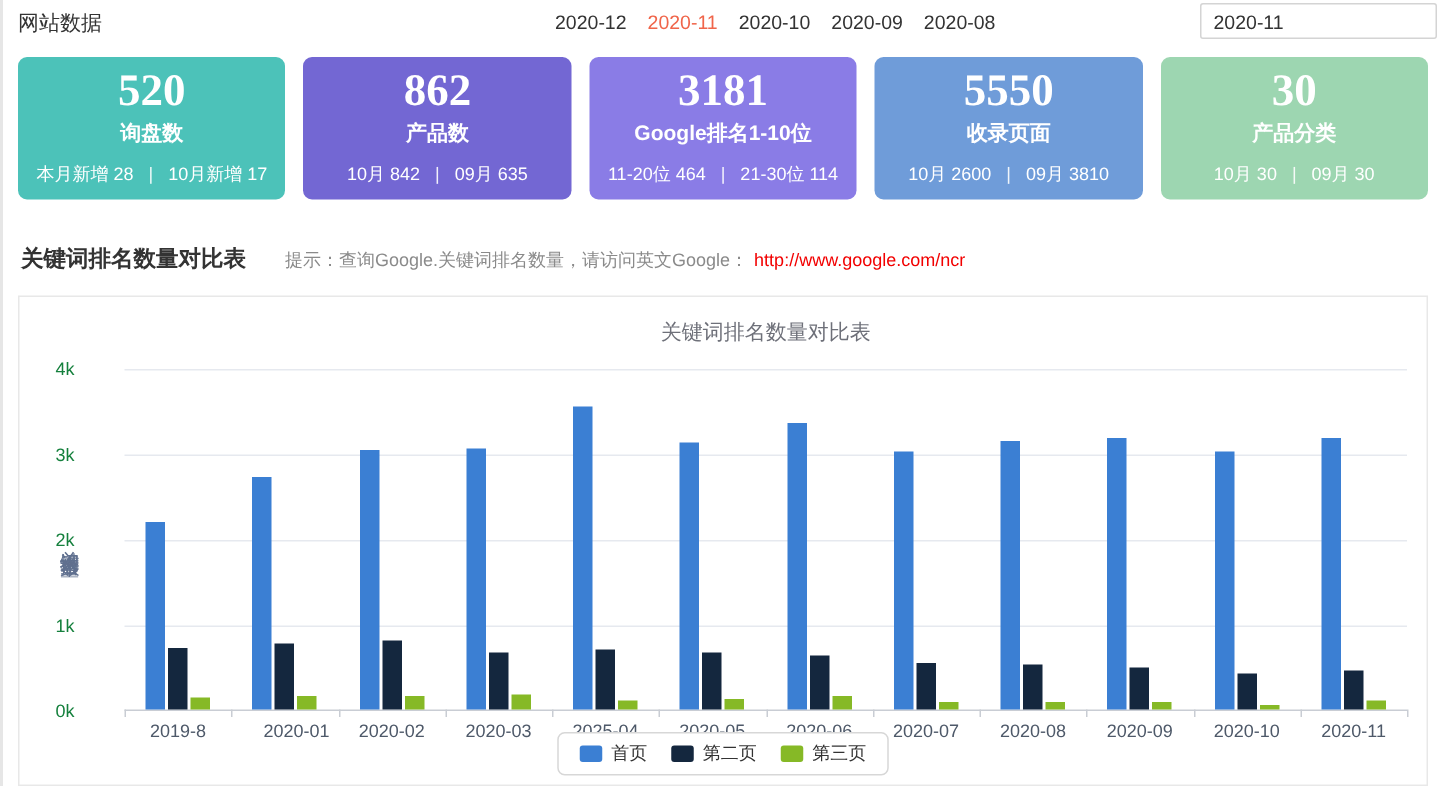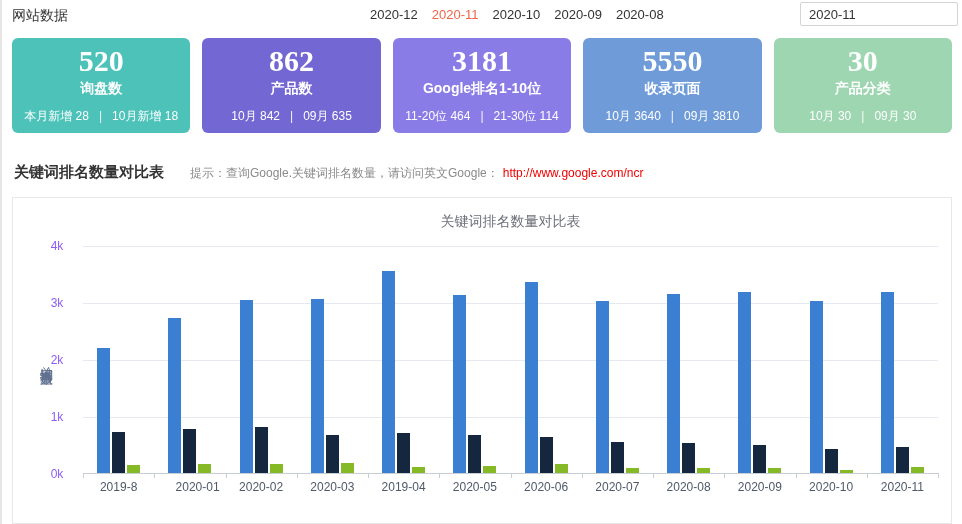--- a/index.html
+++ b/index.html
@@ -33,22 +33,22 @@
   .hint a { color:#f20000; text-decoration:none; margin-left:4px; }
 
   
   .chart-box { position:relative; margin:16px 10px 0; height:327px;
     border:1px solid #e8e8e8; background:#fff; }
   .chart-title { position:absolute; left:70px; top:15px; width:855px; text-align:center;
     font-size:14px; color:#6E7079; }
   .plot { position:absolute; left:70px; top:48px; width:855px; height:228px;
     border-bottom:1px solid #c9cdd4; }
   .gridline { position:absolute; left:0; width:100%; height:1px; background:#e6e9ef; }
-  .ytick { position:absolute; left:-46px; width:40px; text-align:center;
-    font-size:12px; color:#8b5cf6; }
+  .ytick { position:absolute; left:-46px; width:40px; text-align:left;
+    font-size:12px; color:#15803d; }
   .y-name { position:absolute; left:-46px; top:50%; transform:translateY(-50%);
     writing-mode:vertical-rl; text-orientation:upright; font-size:13px;
     color:#60708F; letter-spacing:1px; }
   .cat { position:absolute; bottom:0; height:100%; display:flex; align-items:flex-end;
     justify-content:center; gap:2px; }
   .bar { width:13px; }
   .xtick-mark { position:absolute; top:100%; width:1px; height:5px; background:#c9cdd4; }
   .xlabel { position:absolute; top:234px; text-align:center; font-size:12px; color:#4E5969; }
   .legend { position:absolute; left:50%; bottom:6px; transform:translateX(-50%);
     display:inline-flex; align-items:center; gap:16px; border:1px solid #d7d7d7;
@@ -69,36 +69,36 @@
       <span class="tab">2020-09</span>
       <span class="tab">2020-08</span>
     </div>
   <input class="date-input" type="text" value="2020-11" style="">
 </div>
 
 <div class="cards">
     <div class="card" style="background: rgb(76, 194, 185);">
       <div class="num">520</div>
       <div class="lbl">询盘数</div>
-      <div class="sub"><span>本月新增 28</span><span class="div">|</span><span>10月新增 18</span></div>
+      <div class="sub"><span>本月新增 28</span><span class="div">|</span><span>10月新增 17</span></div>
     </div>
     <div class="card" style="background: rgb(115, 103, 211);">
       <div class="num">862</div>
       <div class="lbl">产品数</div>
       <div class="sub"><span>10月 842</span><span class="div">|</span><span>09月 635</span></div>
     </div>
     <div class="card" style="background: rgb(138, 124, 230);">
       <div class="num">3181</div>
       <div class="lbl">Google排名1-10位</div>
       <div class="sub"><span>11-20位 464</span><span class="div">|</span><span>21-30位 114</span></div>
     </div>
     <div class="card" style="background: rgb(111, 156, 217);">
       <div class="num">5550</div>
       <div class="lbl">收录页面</div>
-      <div class="sub"><span>10月 3640</span><span class="div">|</span><span>09月 3810</span></div>
+      <div class="sub"><span>10月 2600</span><span class="div">|</span><span>09月 3810</span></div>
     </div>
     <div class="card" style="background: rgb(157, 214, 177);">
       <div class="num">30</div>
       <div class="lbl">产品分类</div>
       <div class="sub"><span>10月 30</span><span class="div">|</span><span>09月 30</span></div>
     </div>
   </div>
 
 <div class="section-header">
   <span class="section-title">关键词排名数量对比表</span>
@@ -155,21 +155,21 @@
         <div class="bar" style="height: 174.42px; background: rgb(59, 127, 211);"></div>
         <div class="bar" style="height: 38.19px; background: rgb(20, 39, 62);"></div>
         <div class="bar" style="height: 9.975px; background: rgb(134, 185, 38);"></div>
       </div>
       <div class="xlabel" style="left: 213.75px; width: 71.25px;">2020-03</div>
       <div class="cat" style="left: 285px; width: 71.25px;">
         <div class="bar" style="height: 201.78px; background: rgb(59, 127, 211);"></div>
         <div class="bar" style="height: 40.47px; background: rgb(20, 39, 62);"></div>
         <div class="bar" style="height: 5.985px; background: rgb(134, 185, 38);"></div>
       </div>
-      <div class="xlabel" style="left: 285px; width: 71.25px;">2019-04</div>
+      <div class="xlabel" style="left: 285px; width: 71.25px;">2025-04</div>
       <div class="cat" style="left: 356.25px; width: 71.25px;">
         <div class="bar" style="height: 177.84px; background: rgb(59, 127, 211);"></div>
         <div class="bar" style="height: 38.19px; background: rgb(20, 39, 62);"></div>
         <div class="bar" style="height: 7.125px; background: rgb(134, 185, 38);"></div>
       </div>
       <div class="xlabel" style="left: 356.25px; width: 71.25px;">2020-05</div>
       <div class="cat" style="left: 427.5px; width: 71.25px;">
         <div class="bar" style="height: 190.95px; background: rgb(59, 127, 211);"></div>
         <div class="bar" style="height: 35.91px; background: rgb(20, 39, 62);"></div>
         <div class="bar" style="height: 8.835px; background: rgb(134, 185, 38);"></div>
@@ -199,13 +199,27 @@
         <div class="bar" style="height: 3.135px; background: rgb(134, 185, 38);"></div>
       </div>
       <div class="xlabel" style="left: 712.5px; width: 71.25px;">2020-10</div>
       <div class="cat" style="left: 783.75px; width: 71.25px;">
         <div class="bar" style="height: 181.317px; background: rgb(59, 127, 211);"></div>
         <div class="bar" style="height: 26.448px; background: rgb(20, 39, 62);"></div>
         <div class="bar" style="height: 6.498px; background: rgb(134, 185, 38);"></div>
       </div>
       <div class="xlabel" style="left: 783.75px; width: 71.25px;">2020-11</div>
     </div>
+  <div class="legend">
+      <div class="legend-item">
+        <span class="legend-swatch" style="background: rgb(59, 127, 211);"></span>
+        <span class="legend-label">首页</span>
+      </div>
+      <div class="legend-item">
+        <span class="legend-swatch" style="background: rgb(20, 39, 62);"></span>
+        <span class="legend-label">第二页</span>
+      </div>
+      <div class="legend-item">
+        <span class="legend-swatch" style="background: rgb(134, 185, 38);"></span>
+        <span class="legend-label">第三页</span>
+      </div>
+    </div>
 </div>
 
 </body></html>

